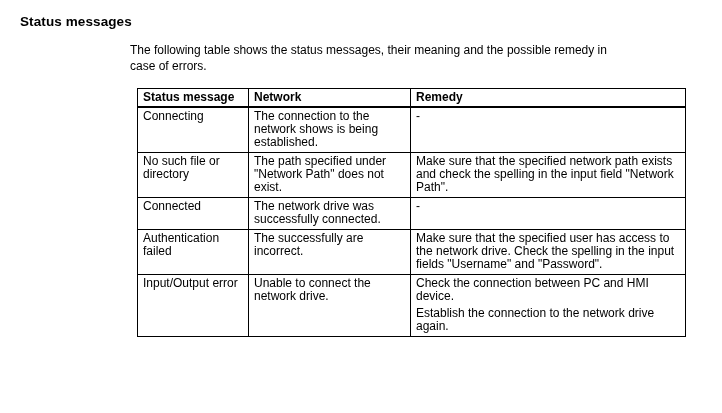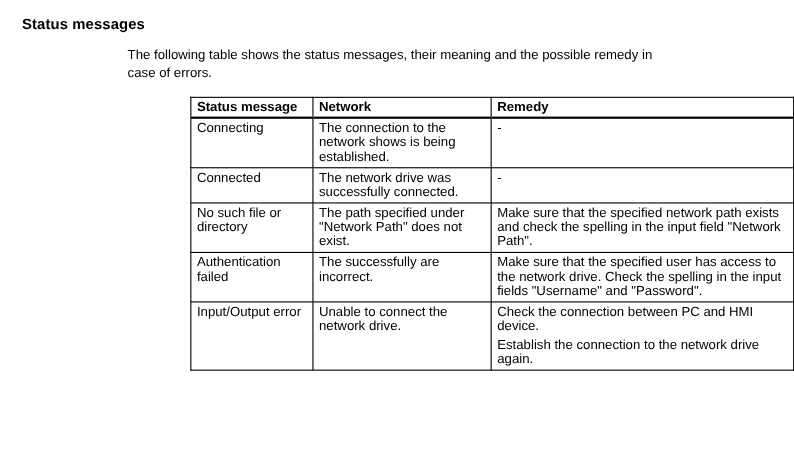--- a/index.html
+++ b/index.html
@@ -15,36 +15,35 @@
   .heading {
     position: absolute;
     left: 20px;
     top: 14px;
     font-size: 13.5px;
     font-weight: bold;
     letter-spacing: 0.1px;
   }
   .intro {
     position: absolute;
-    left: 116px;
+    left: 130px;
     top: 42px;
     width: 502px;
     font-size: 12px;
     line-height: 16px;
   }
   table.status-table {
     position: absolute;
     left: 137px;
     top: 88px;
     width: 548px;
     border-collapse: collapse;
     table-layout: fixed;
     font-size: 12px;
     line-height: 13px;
-    margin-left: 36px;
   }
   .status-table th,
   .status-table td {
     border: 1px solid #000000;
     vertical-align: top;
     text-align: left;
     padding: 2px 5px 3px 5px;
     overflow: hidden;
   }
   .status-table thead th {
@@ -83,31 +82,31 @@
     </thead>
     <tbody>
       <tr>
         <td>Connecting</td>
         <td>The connection to the network shows is being established.</td>
         <td>
           <p>-</p>
         </td>
       </tr>
       <tr>
+        <td>No such file or directory</td>
+        <td>The path specified under "Network Path" does not exist.</td>
+        <td>
+          <p>Make sure that the specified network path exists and check the spelling in the input field "Network Path".</p>
+        </td>
+      </tr>
+      <tr>
         <td>Connected</td>
         <td>The network drive was successfully connected.</td>
         <td>
           <p>-</p>
-        </td>
-      </tr>
-      <tr>
-        <td>No such file or directory</td>
-        <td>The path specified under "Network Path" does not exist.</td>
-        <td>
-          <p>Make sure that the specified network path exists and check the spelling in the input field "Network Path".</p>
         </td>
       </tr>
       <tr>
         <td>Authentication failed</td>
         <td>The successfully are incorrect.</td>
         <td>
           <p>Make sure that the specified user has access to the network drive. Check the spelling in the input fields "Username" and "Password".</p>
         </td>
       </tr>
       <tr>

